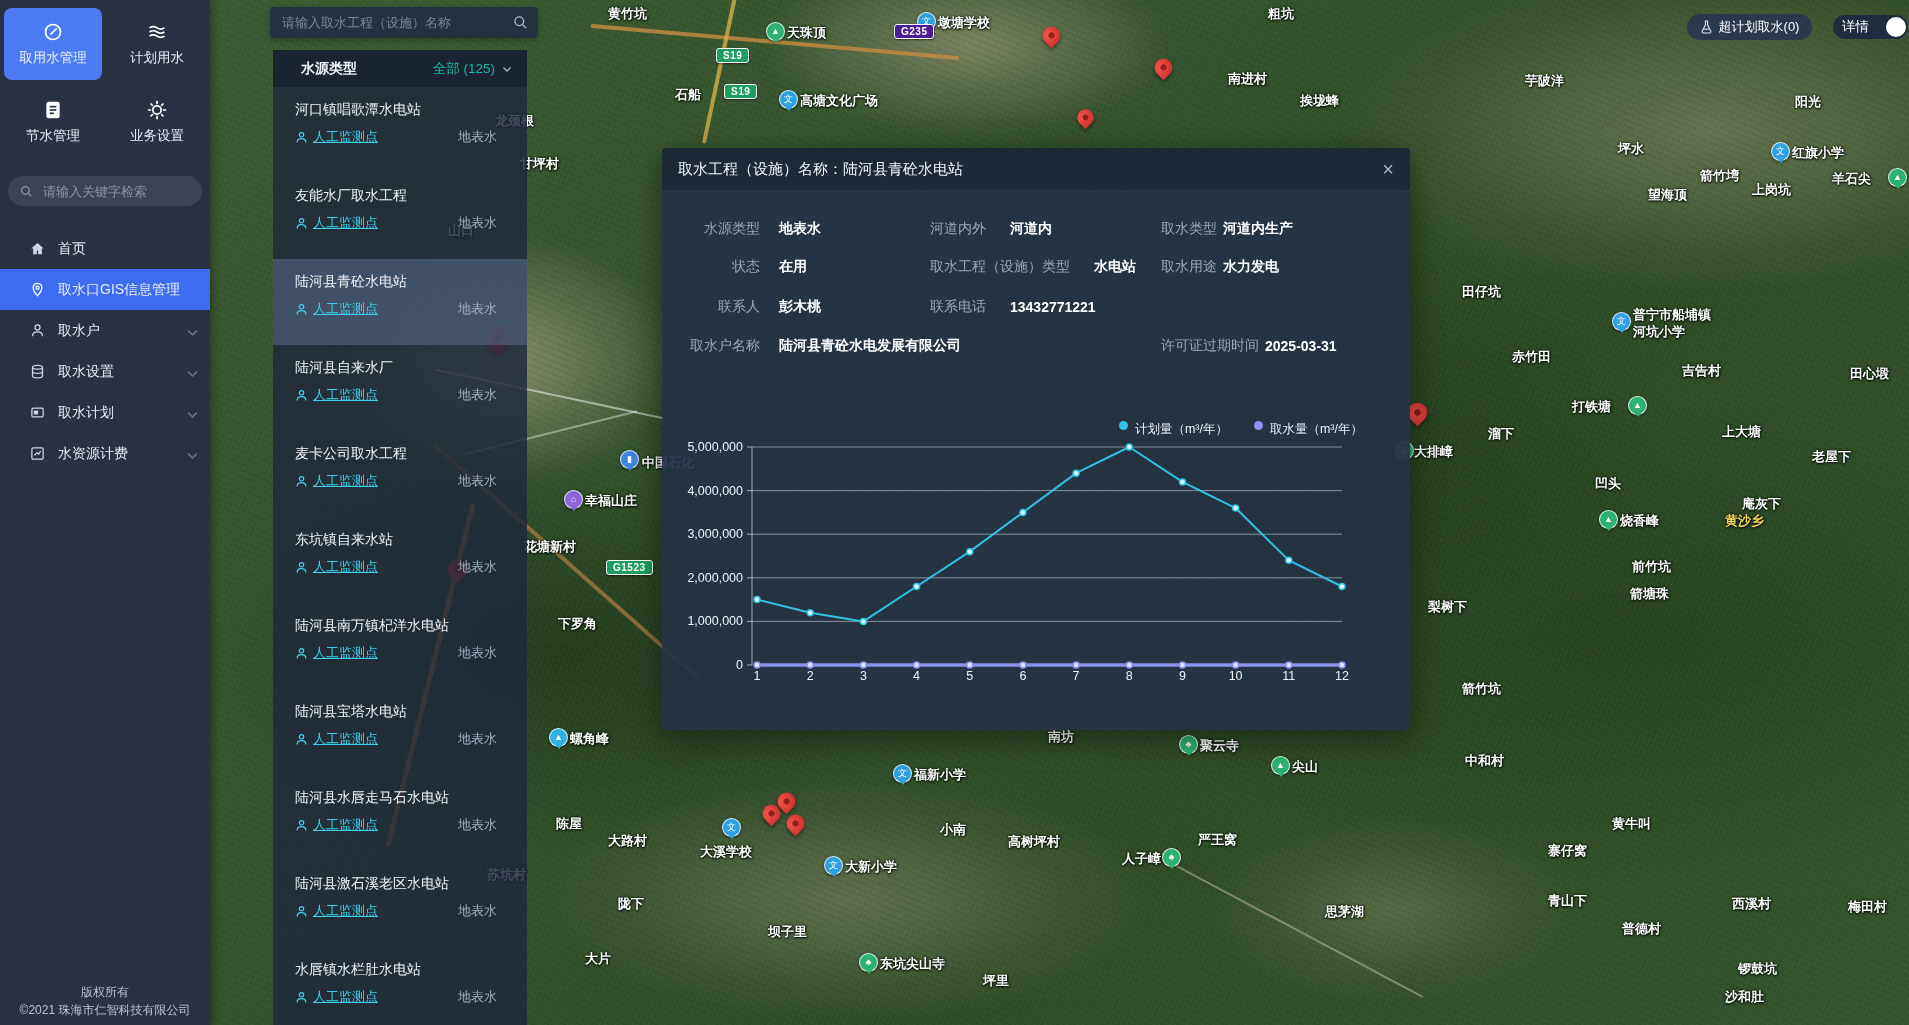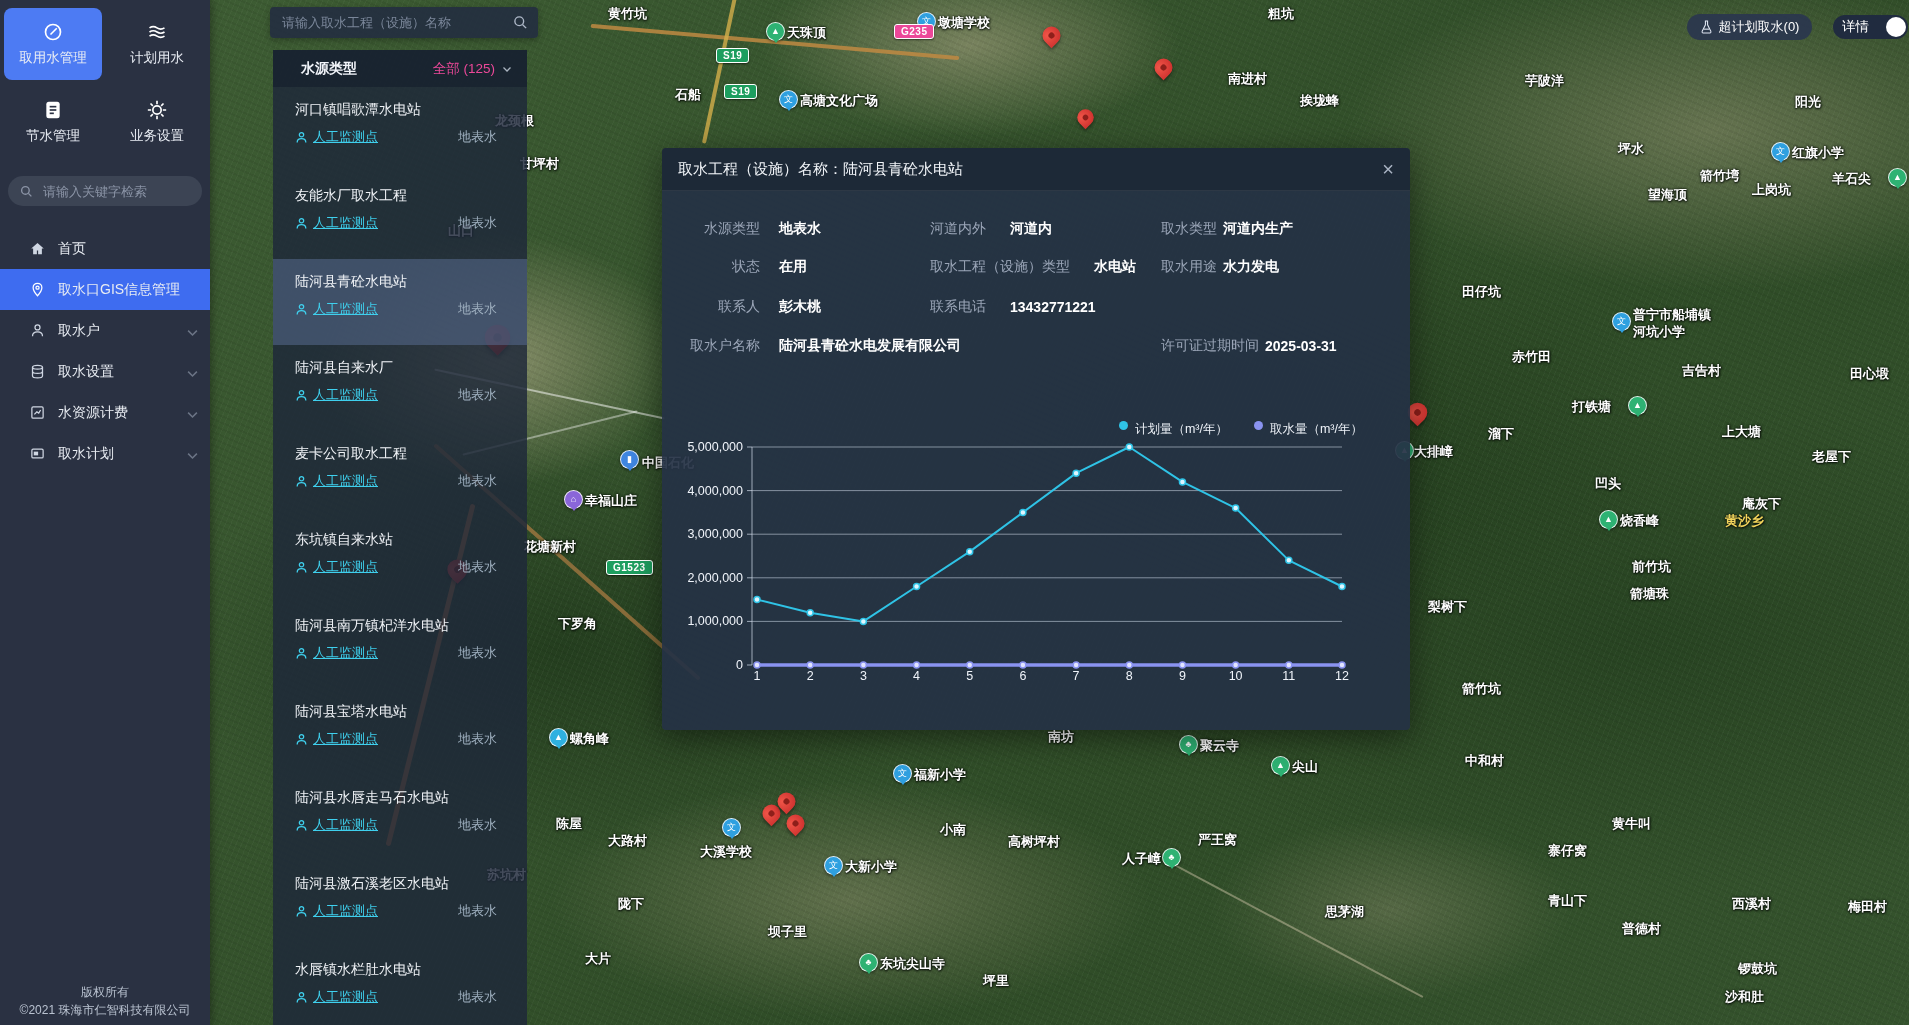--- a/index.html
+++ b/index.html
@@ -35,21 +35,21 @@
   .poi.c-green{background:#2eb273}.poi.c-green::after{border-top:5px solid #2eb273}
   .poi.c-cyan{background:#2fb0e0}.poi.c-cyan::after{border-top:5px solid #2fb0e0}
   .poi.c-purple{background:#8a66d9}.poi.c-purple::after{border-top:5px solid #8a66d9}
   .poi.c-gas{background:#3f86e0}.poi.c-gas::after{border-top:5px solid #3f86e0}
   .red-pin{position:absolute;width:15px;height:15px;border-radius:50% 50% 50% 0;
     background:radial-gradient(circle at 5px 5px,#f05548,#c62828);transform:rotate(-45deg);
     box-shadow:-1px 1px 3px rgba(0,0,0,.5)}
   .red-pin::after{content:"";position:absolute;left:5px;top:5px;width:5px;height:5px;border-radius:50%;background:#8e1f1a}
   .shield{position:absolute;font-size:10px;font-weight:700;padding:1px 6px;border-radius:3px;color:#fff;
     border:1px solid #fff;box-shadow:0 1px 2px rgba(0,0,0,.5);letter-spacing:.5px}
-  .shield.green{background:#1d9e5f}.shield.red{background:#ec4899}
+  .shield.green{background:#1d9e5f}.shield.red{background:#4c1d95}
   
   .sidebar{position:absolute;left:0;top:0;width:210px;height:1025px;background:#2a3142;z-index:40;
     box-shadow:2px 0 8px rgba(0,0,0,.35)}
   .modules{display:grid;grid-template-columns:1fr 1fr;gap:6px;padding:8px 4px 4px}
   .module{height:72px;border-radius:8px;display:flex;flex-direction:column;align-items:center;justify-content:center;
     gap:7px;font-size:13.5px;color:#e9edf4;cursor:pointer}
   .module.active{background:#4d7bf3}
   .module svg{width:20px;height:20px}
   .side-search{margin:14px 8px 0;height:30px;background:#3c4454;border-radius:15px;display:flex;align-items:center;padding:0 12px;gap:8px}
   .side-search input{background:transparent;border:none;outline:none;color:#86efac;font-size:13px;width:140px}
@@ -61,21 +61,21 @@
   .menu-item .chev{margin-left:auto;width:11px;height:11px;opacity:.65}
   .copyright{position:absolute;bottom:6px;left:0;width:100%;text-align:center;font-size:12px;color:#b9c2d0;line-height:18px}
   
   .st-search{position:absolute;left:270px;top:7px;width:248px;height:31px;z-index:10;background:rgba(36,46,64,.9);
     border-radius:4px;display:flex;align-items:center;padding:0 10px;box-shadow:0 2px 6px rgba(0,0,0,.3)}
   .st-search input{flex:1;background:transparent;border:none;outline:none;font-size:13px;color:#cfd6e2}
   .st-search input::placeholder{color:#7a8699}
   .panel{position:absolute;left:273px;top:50px;width:254px;height:975px;z-index:10;background:rgba(30,40,58,.83)}
   .panel-head{height:37px;background:rgba(19,27,41,.55);display:flex;align-items:center;padding:0 14px 0 28px}
   .panel-head .ft{font-size:14px;font-weight:700;color:#f2f5fa}
-  .panel-head .fv{margin-left:auto;font-size:13.5px;color:#ec4899;display:flex;align-items:center;gap:6px;cursor:pointer}
+  .panel-head .fv{margin-left:auto;font-size:13.5px;color:#14b8a6;display:flex;align-items:center;gap:6px;cursor:pointer}
   .panel-head .fv svg{width:12px;height:12px;opacity:.8}
   .station-item{height:86px;box-sizing:border-box;padding:14px 36px 0 22px;position:relative;cursor:pointer}
   .station-item.selected{background:rgba(88,108,144,.55)}
   .st-name{font-size:14px;color:#f0f3f7;font-weight:500;white-space:nowrap;overflow:hidden}
   .st-sub{margin-top:9px;display:flex;align-items:center;font-size:13px}
   .st-mon{color:#3fd0ee;text-decoration:underline;display:flex;align-items:center;gap:5px;cursor:pointer}
   .st-mon svg{width:13px;height:13px}
   .st-src{position:absolute;right:30px;color:#9fb0c0}
   
   .modal{position:absolute;left:662px;top:148px;width:748px;height:582px;z-index:20;background:rgba(37,49,69,.93);
@@ -331,34 +331,34 @@
           <path d="M4 5v7c0 1.7 3.6 3 8 3s8-1.3 8-3V5"></path>
           <path d="M4 12v7c0 1.7 3.6 3 8 3s8-1.3 8-3v-7"></path>
         </svg>
         <span>取水设置</span>
         <span class="chev"><svg viewBox="0 0 24 24" fill="none" stroke="#8d97a8" stroke-width="2.5">
             <polyline points="5,9 12,16 19,9"></polyline>
           </svg></span>
       </div>
       <div class="menu-item">
         <svg viewBox="0 0 24 24" fill="none" stroke="#cfd6e2" stroke-width="2">
+          <rect x="3" y="5" width="18" height="14" rx="2"></rect>
+          <rect x="6" y="9" width="7" height="6" fill="#cfd6e2" stroke="none"></rect>
+        </svg>
+        <span>取水计划</span>
+        <span class="chev"><svg viewBox="0 0 24 24" fill="none" stroke="#8d97a8" stroke-width="2.5">
+            <polyline points="5,9 12,16 19,9"></polyline>
+          </svg></span>
+      </div>
+      <div class="menu-item">
+        <svg viewBox="0 0 24 24" fill="none" stroke="#cfd6e2" stroke-width="2">
           <rect x="3" y="3" width="18" height="18" rx="2"></rect>
           <polyline points="7,15 11,11 14,13 17,8"></polyline>
         </svg>
         <span>水资源计费</span>
-        <span class="chev"><svg viewBox="0 0 24 24" fill="none" stroke="#8d97a8" stroke-width="2.5">
-            <polyline points="5,9 12,16 19,9"></polyline>
-          </svg></span>
-      </div>
-      <div class="menu-item">
-        <svg viewBox="0 0 24 24" fill="none" stroke="#cfd6e2" stroke-width="2">
-          <rect x="3" y="5" width="18" height="14" rx="2"></rect>
-          <rect x="6" y="9" width="7" height="6" fill="#cfd6e2" stroke="none"></rect>
-        </svg>
-        <span>取水计划</span>
         <span class="chev"><svg viewBox="0 0 24 24" fill="none" stroke="#8d97a8" stroke-width="2.5">
             <polyline points="5,9 12,16 19,9"></polyline>
           </svg></span>
       </div>
     </div>
   <div class="copyright">
     <div>版权所有</div>
     <div>©2021 珠海市仁智科技有限公司</div>
   </div>
 </div>

